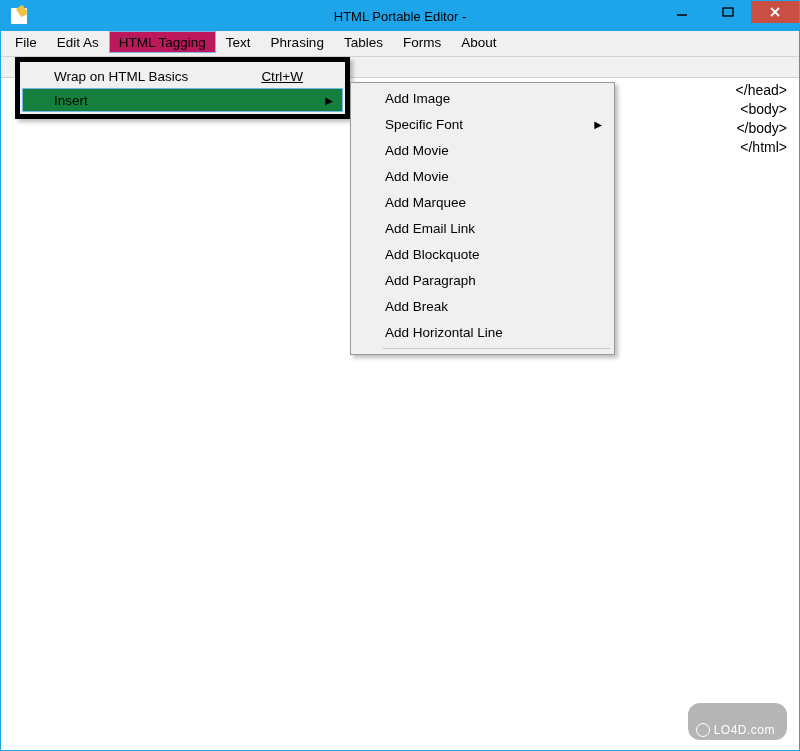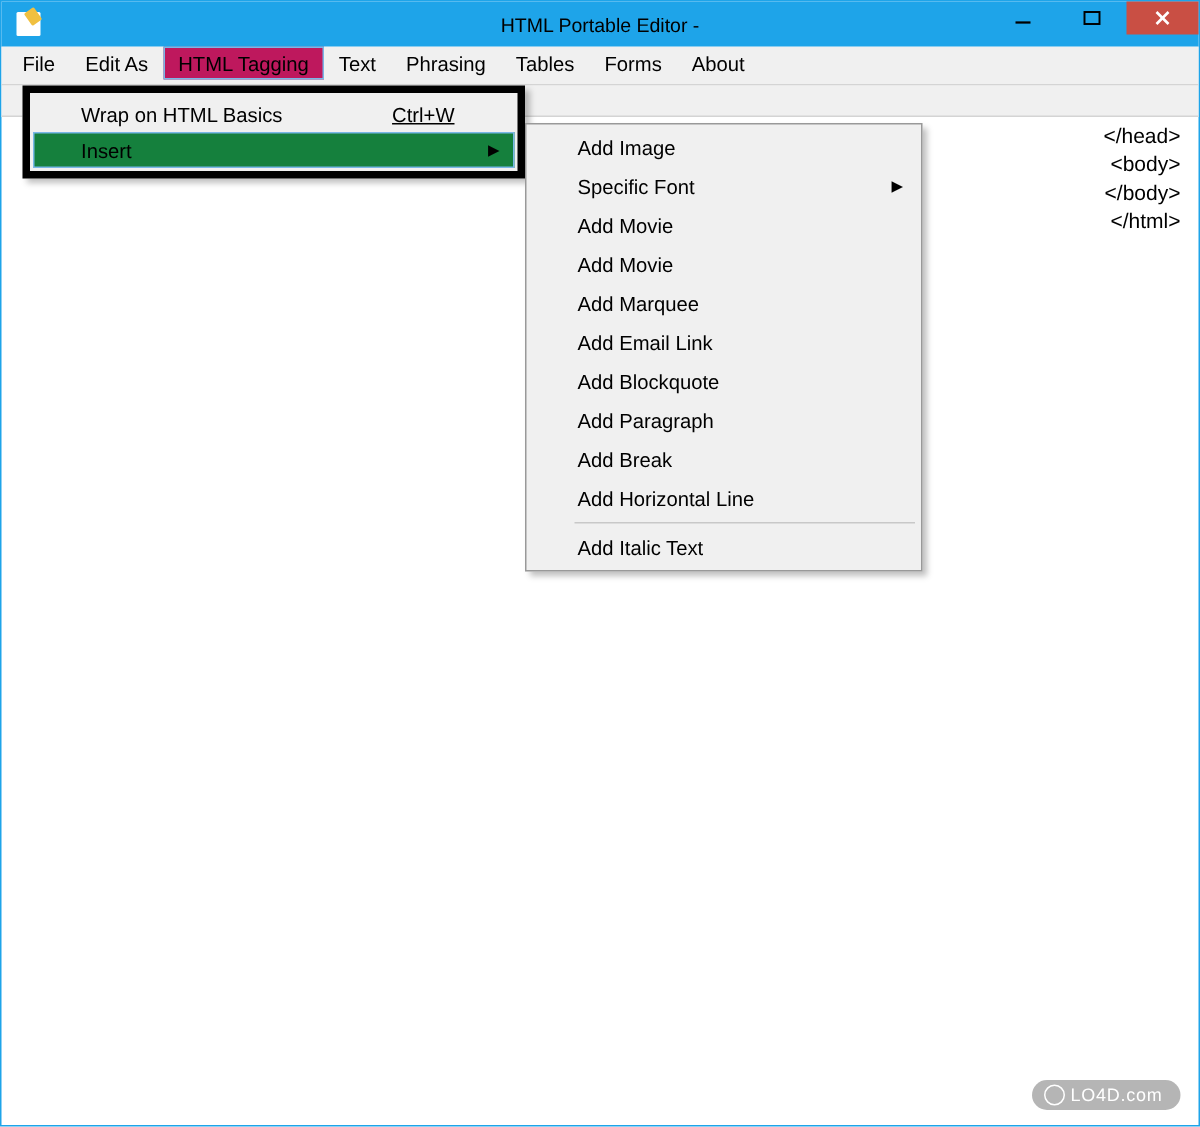--- a/index.html
+++ b/index.html
@@ -175,21 +175,21 @@
       background: #c8c8c8;
       margin: 3px 2px 3px 30px;
     }
     .watermark {
       position: absolute;
       right: 12px;
       bottom: 10px;
       color: #fff;
       background: rgba(120,120,120,0.55);
       border-radius: 12px;
-      padding: 3px 12px 3px 8px;
+      padding: 20px 12px 3px 8px;
       font-size: 12px;
       display: flex;
       align-items: flex-start;
       gap: 4px;
       letter-spacing: 0.5px;
     }
     .watermark .globe {
       width: 14px;
       height: 14px;
       border: 1.5px solid #fff;
@@ -283,23 +283,20 @@
     <div class="sub-item">
         <span>Add Paragraph</span>
       </div>
     <div class="sub-item">
         <span>Add Break</span>
       </div>
     <div class="sub-item">
         <span>Add Horizontal Line</span>
       </div>
     <div class="sub-sep"></div>
-    <div class="sub-item">
-        <span>Add Italic Text</span>
-      </div>
   </div>
 
   <div class="watermark">
     <span class="globe"></span>
     <span>LO4D.com</span>
   </div>
 
 </div>
 
 </body></html>

